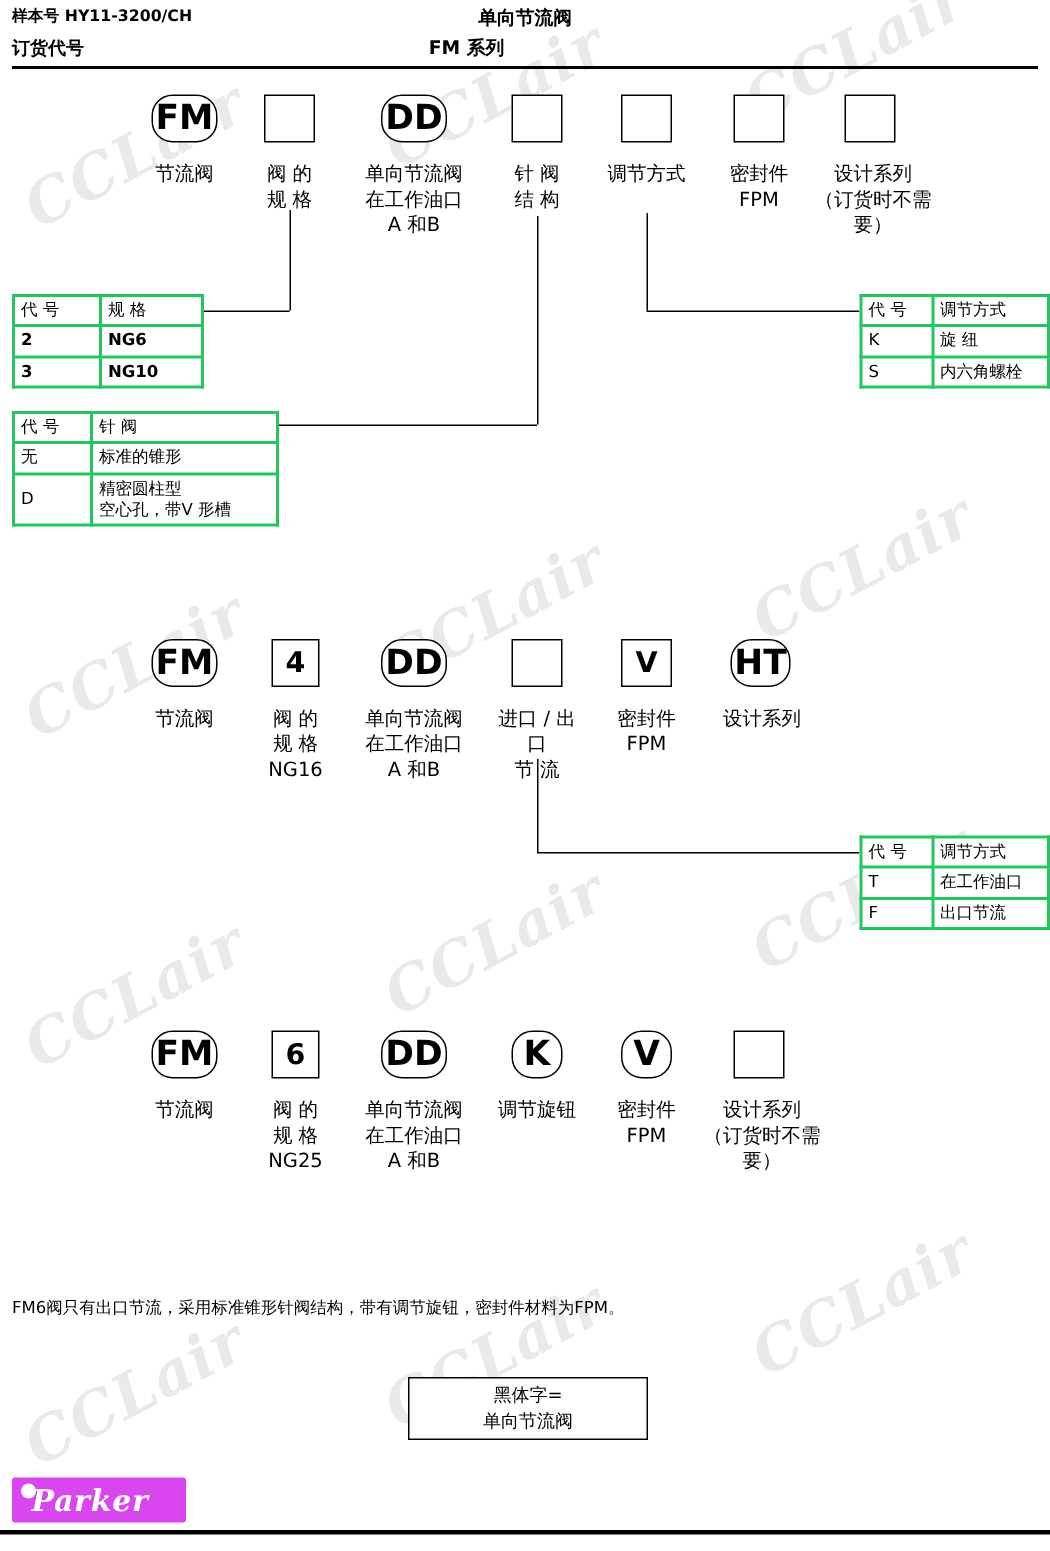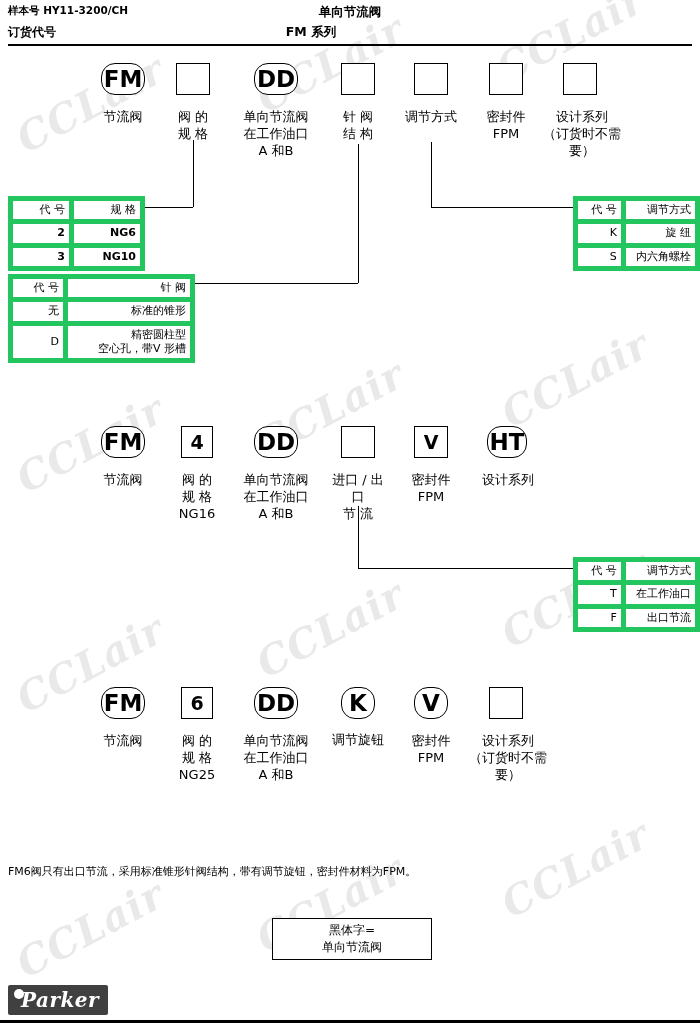--- a/index.html
+++ b/index.html
@@ -61,22 +61,22 @@
 
   
   table.t{
     position:absolute;
     border-collapse:collapse;
     background:#fff;
     z-index:2;
     font-size:11px;
   }
   table.t td,table.t th{
-    border:5px solid #22c55e;
-    text-align:right;
+    border:2px solid #22c55e;
+    text-align:left;
     padding:2px 4px;
     font-weight:normal;
     line-height:1.3;
   }
   table.t th{font-weight:normal;}
   table.t td.b,table.t th.b{font-weight:bold;}
 
   
   .note{position:absolute;left:8px;top:864px;font-size:11px;}
 
@@ -84,22 +84,22 @@
   .legend{
     position:absolute;left:272px;top:918px;width:160px;height:42px;
     border:1px solid #000;box-sizing:border-box;
     display:flex;flex-direction:column;align-items:center;justify-content:center;
     font-size:12px;line-height:1.45;
     background:#fff;z-index:2;
   }
 
   
   .logo{
-    position:absolute;left:8px;top:985px;width:100px;height:30px;
-    background:#404040;border-radius:2px;
+    position:absolute;left:8px;top:985px;width:116px;height:30px;
+    background:#d946ef;border-radius:2px;
     z-index:3;
   }
   .logo .txt{
     position:absolute;left:0;top:0;width:104px;height:30px;
     color:#fff;font-family:"DejaVu Serif","Liberation Serif",serif;
     font-size:20px;font-weight:bold;font-style:italic;
     display:flex;align-items:center;justify-content:center;
     letter-spacing:0.5px;
   }
   .logo .stripe{

